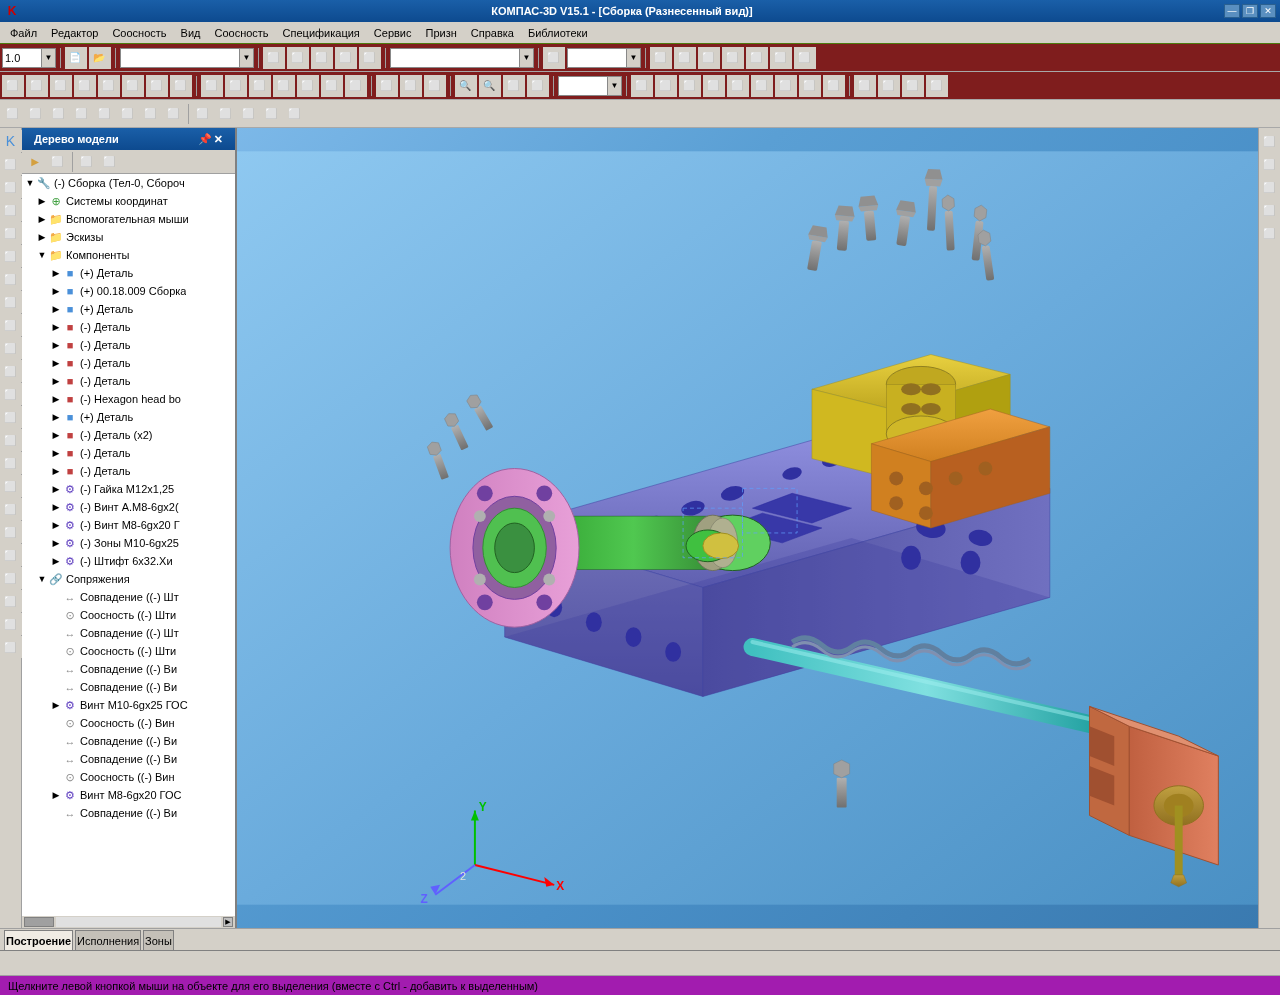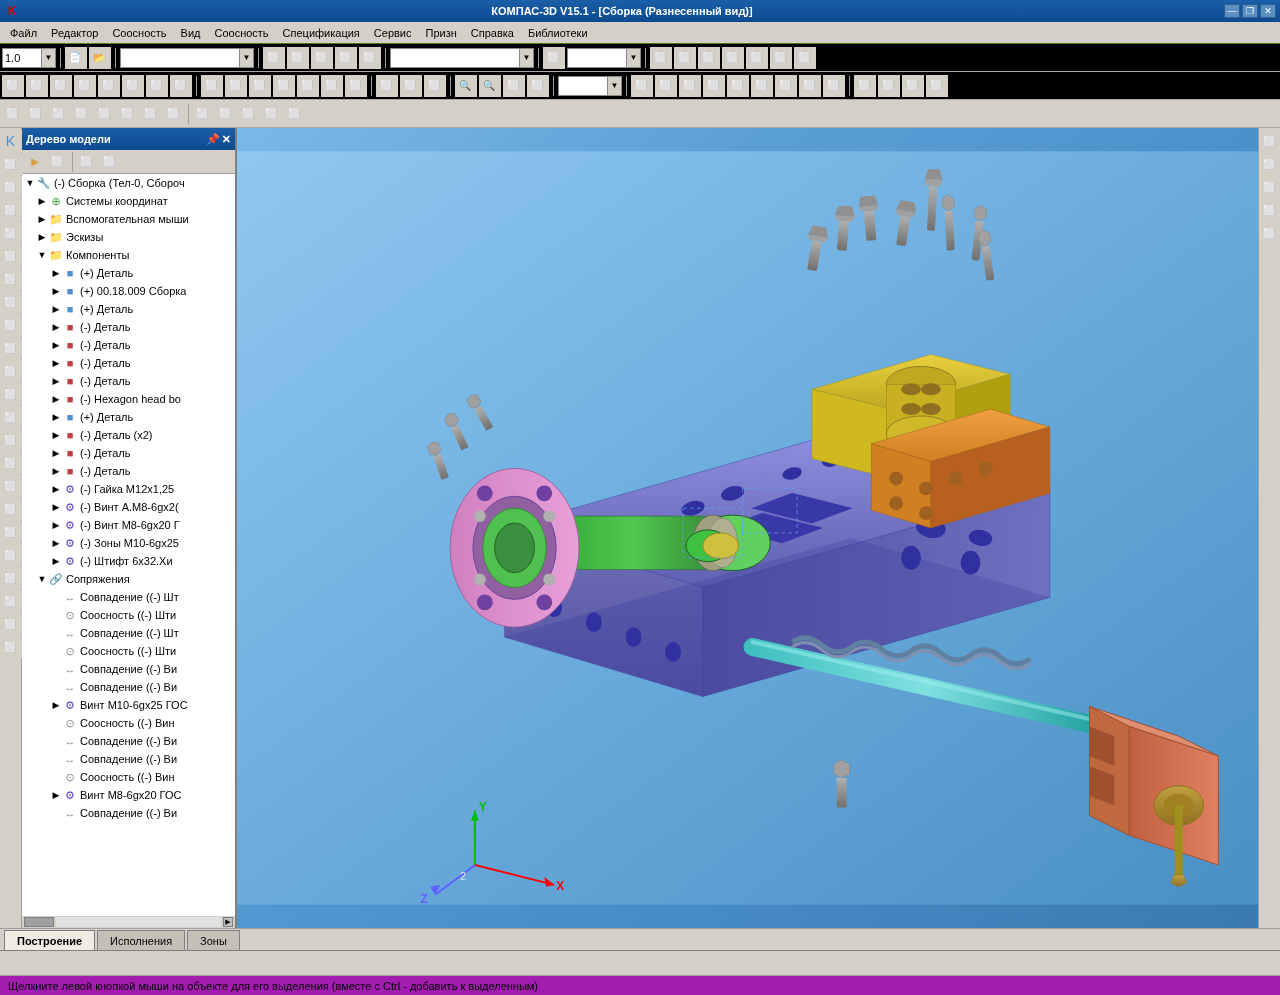--- a/index.html
+++ b/index.html
@@ -33,21 +33,21 @@
     .menu-item {
       padding: 2px 6px;
       font-size: 11px;
       cursor: pointer;
       color: #000;
     }
 
     
     #toolbar1, #toolbar2 {
       height: 28px;
-      background: #000000;
+      background: #7f1d1d;
       display: flex;
       align-items: center;
       padding: 1px 2px;
       gap: 2px;
       border-bottom: 1px solid #a8a8a8;
     }
     .tb-btn {
       width: 22px; height: 22px;
       background: #d4d0c8;
       border: 1px solid transparent;
@@ -86,21 +86,21 @@
       flex-direction: column;
       overflow: hidden;
     }
     #tree-header {
       height: 22px;
       background: linear-gradient(to bottom, #1a5fa8, #0d4a8f);
       color: white;
       display: flex;
       align-items: center;
       justify-content: space-between;
-      padding: 0 4px;
+      padding: 0 12px;
       font-size: 11px;
       font-weight: bold;
     }
     #tree-header .tree-title { color: white; }
     #tree-header .tree-btns { display: flex; gap: 2px; }
     #tree-header .tree-btn { color: white; cursor: pointer; font-size: 11px; }
 
     #tree-toolbar {
       height: 24px;
       background: #d4d0c8;
@@ -168,21 +168,21 @@
     
     #bottom-tabs {
       height: 22px;
       background: #d4d0c8;
       display: flex;
       align-items: flex-end;
       padding: 0 4px;
       border-top: 1px solid #a0a0a0;
     }
     .bottom-tab {
-      padding: 2px 12px;
+      padding: 2px 1px;
       background: #c4c0b8;
       border: 1px solid #808080;
       border-bottom: none;
       margin-right: 2px;
       cursor: pointer;
       font-size: 11px;
       height: 20px;
       display: flex; align-items: center;
     }
     .bottom-tab.active { background: #f0ece4; font-weight: bold; }

